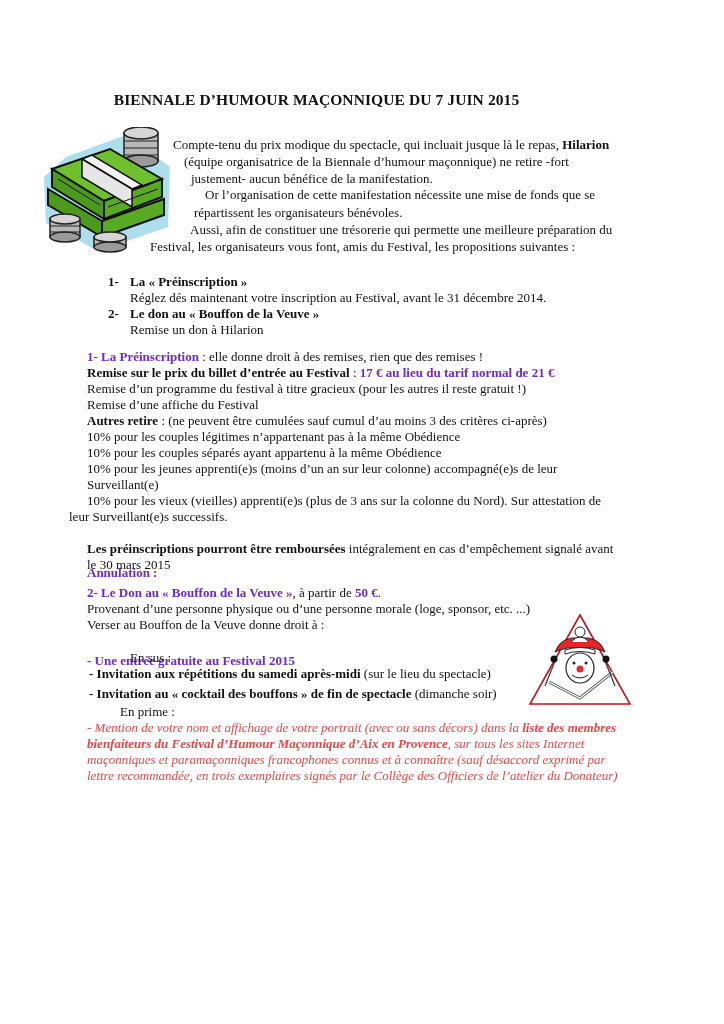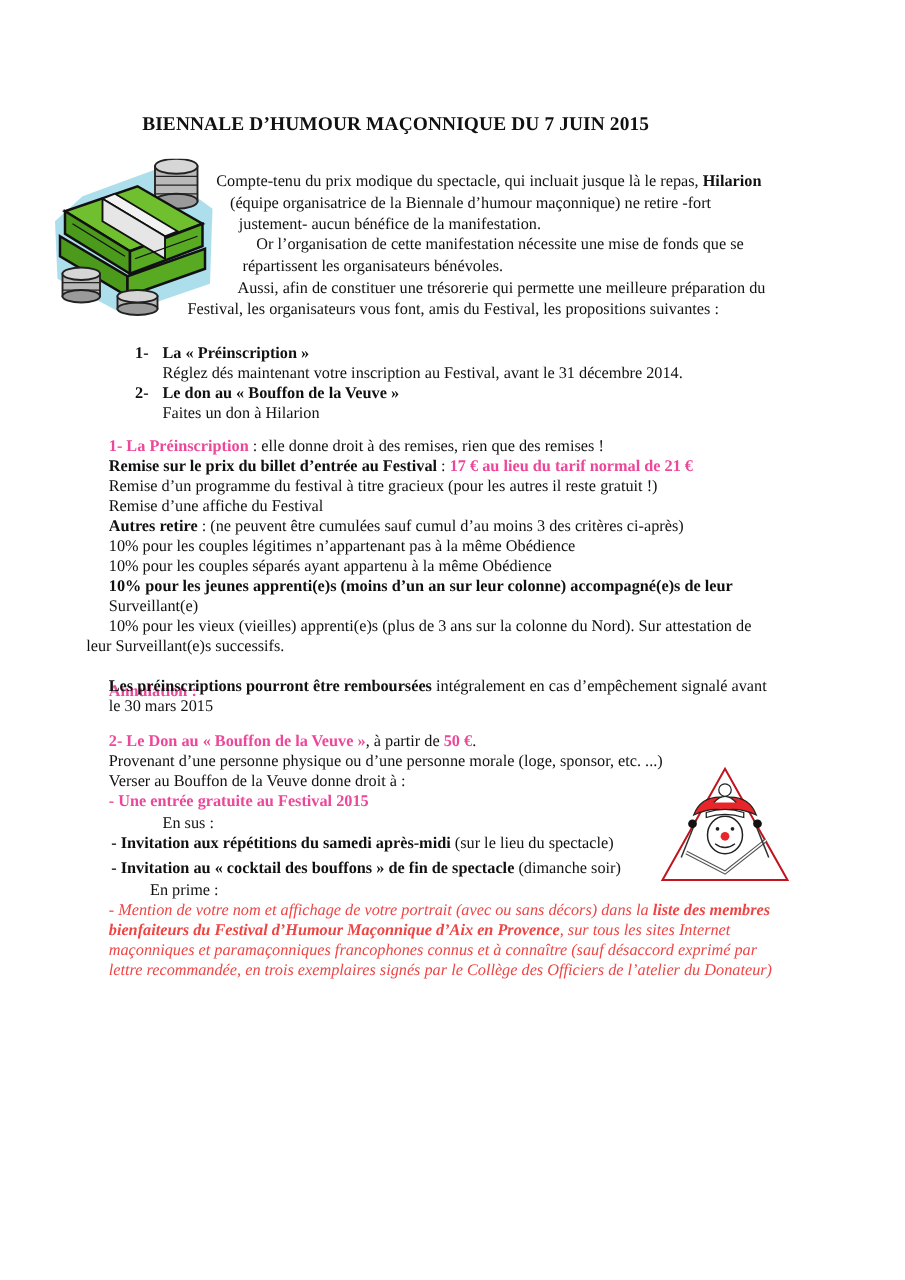--- a/index.html
+++ b/index.html
@@ -1,20 +1,20 @@
 <!DOCTYPE html>
 <html><head>
 <meta charset="utf-8">
 <style>
   html, body { margin:0; padding:0; background:#ffffff; }
   body { width:724px; height:1024px; position:relative; overflow:hidden;
          font-family:"Liberation Serif", serif; color:#111; font-size:13px; }
   .ln { position:absolute; white-space:nowrap; line-height:16px; }
   .b { font-weight:bold; }
-  .red { color:#ec4899; }
+  .red { color:#6d28d9;margin-top:20px; }
   .blue { color:#ef4444; }
   .it { font-style:italic; }
   #title { position:absolute; top:91px; left:0; width:633px; text-align:center;
            font-weight:bold; font-size:15.5px; letter-spacing:0.1px; }
   #money { position:absolute; left:38px; top:127px; width:136px; height:128px; }
   #jester { position:absolute; left:527px; top:612px; width:106px; height:96px; }
 </style>
 </head>
 <body>
 
@@ -67,38 +67,38 @@
 <div class="ln" style="top:205px;left:194px;">répartissent les organisateurs bénévoles.</div>
 <div class="ln" style="top:222px;left:190px;">Aussi, afin de constituer une trésorerie qui permette une meilleure préparation du</div>
 <div class="ln" style="top:239px;left:150px;">Festival, les organisateurs vous font, amis du Festival, les propositions suivantes :</div>
 
 <div>
   <div class="ln b" style="top:274px;left:108px;">1-</div>
   <div class="ln b" style="top:274px;left:130px;">La « Préinscription »</div>
   <div class="ln" style="top:290px;left:130px;">Réglez dés maintenant votre inscription au Festival, avant le 31 décembre 2014.</div>
   <div class="ln b" style="top:306px;left:108px;">2-</div>
   <div class="ln b" style="top:306px;left:130px;">Le don au « Bouffon de la Veuve »</div>
-  <div class="ln" style="top:322px;left:130px;">Faites un don à Hilarion</div>
+  <div class="ln" style="top:322px;left:130px;">Remise un don à Hilarion</div>
 </div>
 
 <div>
   <div class="ln" style="top:349px;left:87px;">
     <span class="b red">1- La Préinscription</span><span> : elle donne droit à des remises, rien que des remises !</span>
   </div>
   <div class="ln" style="top:365px;left:87px;">
     <span class="b">Remise sur le prix du billet d’entrée au Festival</span><span> : </span><span class="b red">17 € au lieu du tarif normal de 21 €</span>
   </div>
   <div class="ln" style="top:381px;left:87px;">Remise d’un programme du festival à titre gracieux (pour les autres il reste gratuit !)</div>
   <div class="ln" style="top:397px;left:87px;">Remise d’une affiche du Festival</div>
   <div class="ln" style="top:413px;left:87px;">
     <span class="b">Autres retire</span><span> : (ne peuvent être cumulées sauf cumul d’au moins 3 des critères ci-après)</span>
   </div>
   <div class="ln" style="top:429px;left:87px;">10% pour les couples légitimes n’appartenant pas à la même Obédience</div>
   <div class="ln" style="top:445px;left:87px;">10% pour les couples séparés ayant appartenu à la même Obédience</div>
-  <div class="ln" style="top:461px;left:87px;font-weight:bold;">10% pour les jeunes apprenti(e)s (moins d’un an sur leur colonne) accompagné(e)s de leur</div>
+  <div class="ln" style="top:461px;left:87px;">10% pour les jeunes apprenti(e)s (moins d’un an sur leur colonne) accompagné(e)s de leur</div>
   <div class="ln" style="top:477px;left:87px;">Surveillant(e)</div>
   <div class="ln" style="top:493px;left:87px;">10% pour les vieux (vieilles) apprenti(e)s (plus de 3 ans sur la colonne du Nord). Sur attestation de</div>
   <div class="ln" style="top:509px;left:69px;">leur Surveillant(e)s successifs.</div>
   <div class="ln b red" style="top:545px;left:87px;">Annulation :</div>
   <div class="ln" style="top:541px;left:87px;">
     <span class="b">Les préinscriptions pourront être remboursées</span><span> intégralement en cas d’empêchement signalé avant</span>
   </div>
   <div class="ln" style="top:557px;left:87px;">le 30 mars 2015</div>
 </div>
 

